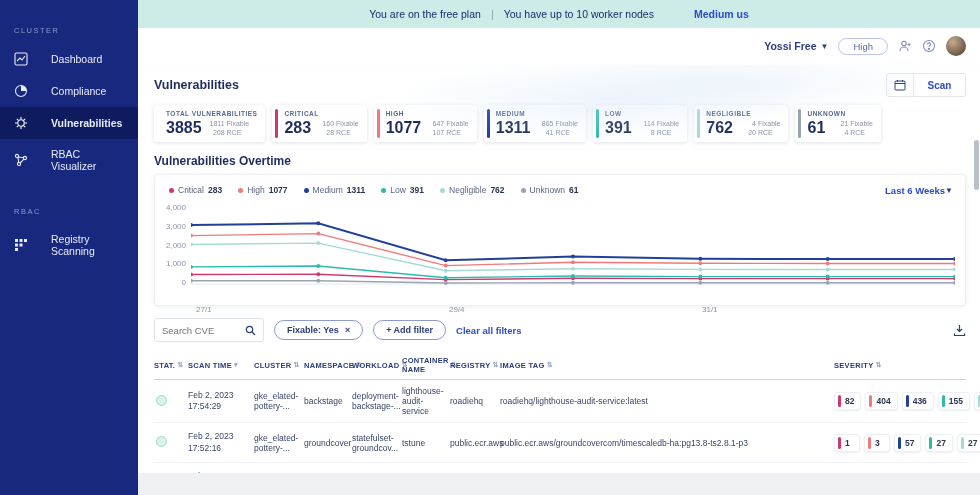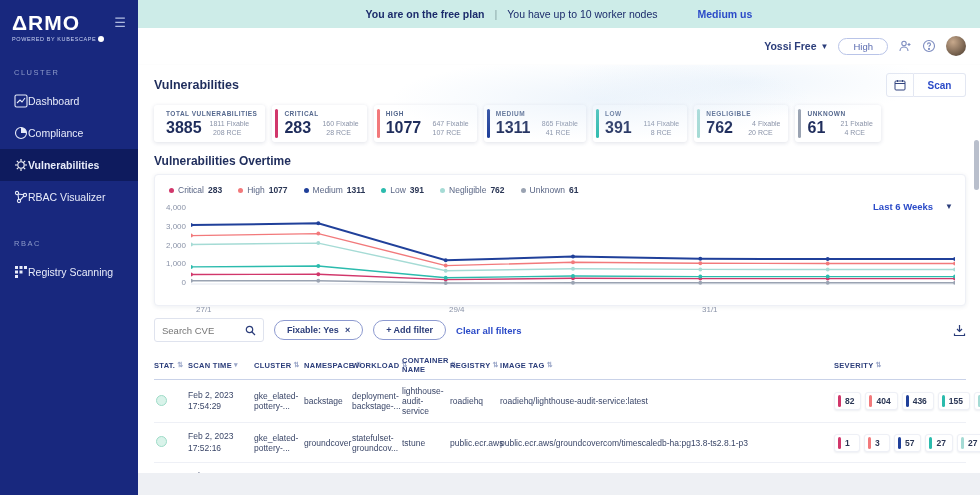--- a/index.html
+++ b/index.html
@@ -8,27 +8,27 @@
   .app { position:absolute; inset:0; width:980px; height:495px; background:#fff; }
 
   
   .sidebar { position:absolute; left:0; top:0; width:138px; height:495px; background:#18287e; color:#fff; z-index:5; }
   .logo-row { display:flex; align-items:flex-start; justify-content:space-between; padding:12px 12px 0 12px; }
   .logo { font-size:21px; font-weight:bold; letter-spacing:1px; line-height:1; }
   .logo-sub { font-size:5.5px; letter-spacing:.6px; color:#c9d2f2; margin-top:3px; display:flex; align-items:center; gap:2px; }
   .gear-dot { width:6px; height:6px; border-radius:50%; background:#ffffff; display:inline-block; }
   .hamburger { color:#aebadf; font-size:13px; cursor:pointer; line-height:1; margin-top:4px; }
   .side-section-label { font-size:7.5px; letter-spacing:1.5px; color:#8d9ac9; padding:26px 14px 8px 14px; }
-  .side-item { display:flex; align-items:center; gap:0; padding:9px 14px; font-size:10.5px; color:#e8ecfa; cursor:pointer; }
+  .side-item { display:flex; align-items:center; gap:23px; padding:9px 14px; font-size:10.5px; color:#e8ecfa; cursor:pointer; }
   .side-item.active { background:#0e1b5e; font-weight:bold; }
   .side-item svg { flex:0 0 14px; }
 
   
   .banner { position:absolute; left:138px; top:0; width:842px; height:28px; background:#cdece8; display:flex; align-items:center; justify-content:center; gap:10px; z-index:4; }
-  .banner .b-bold { font-weight:bold; color:#1b2b6b; font-size:10.5px; }
+  .banner .b-bold { font-weight:normal; color:#1b2b6b; font-size:10.5px; }
   .banner .b-div { color:#8aa6a6; }
   .banner .b-text { color:#1b2b6b; font-size:10.5px; }
   .banner .b-link { color:#2b4bc8; font-weight:bold; font-size:10.5px; margin-left:30px; cursor:pointer; }
 
   
   .topbar { position:absolute; left:138px; top:28px; width:842px; height:37px; background:#fff; display:flex; align-items:center; justify-content:flex-end; gap:10px; padding-right:14px; border-bottom:1px solid #fdfdfd; z-index:4; }
   .account { display:flex; align-items:center; gap:4px; color:#2b3d7a; font-size:10.5px; font-weight:bold; cursor:pointer; }
   .chev { font-size:8px; color:#2b3d7a; }
   .plan-pill { border:1px solid #b9c4e8; color:#5a6bb0; border-radius:10px; padding:2px 14px; font-size:9.5px; cursor:pointer; background:#fff; }
   .hd-ic { color:#7d8cc0; cursor:pointer; display:flex; align-items:center; }
@@ -57,21 +57,21 @@
   .card-sub { font-size:7px; color:#8a93a8; line-height:1.3; }
   .card-sub .n { display:inline-block; min-width:16px; text-align:right; }
 
   
   .overtime-title { font-size:12px; font-weight:bold; color:#1f2d5c; padding:12px 14px 6px 16px; }
   .chart-card { margin:0 14px 0 16px; background:#fff; border:1px solid #eef0f6; border-radius:4px; box-shadow:0 1px 4px rgba(30,45,90,.08); padding:8px 10px 4px 10px; position:relative; }
   .legend-row { display:flex; align-items:center; gap:16px; padding:2px 2px 6px 4px; }
   .legend-item { display:flex; align-items:center; gap:4px; font-size:8.5px; color:#5a6685; }
   .legend-item b { color:#2a3655; }
   .legend-dot { width:5px; height:5px; border-radius:50%; }
-  .range-sel { position:absolute; right:12px; top:26px; color:#2b4bc8; font-weight:bold; font-size:9.5px; cursor:pointer; display:flex; gap:12px; align-items:center; }
+  .range-sel { position:absolute; right:12px; top:10px; color:#2b4bc8; font-weight:bold; font-size:9.5px; cursor:pointer; display:flex; gap:0; align-items:center; }
   .chart-wrap { display:flex; padding-top:2px; }
   .yaxis { display:flex; flex-direction:column-reverse; justify-content:space-between; align-items:flex-end; width:26px; padding-right:5px; height:84px; font-size:8px; color:#8a93a8; }
   .plot { flex:1; position:relative; height:84px; }
   .plot svg { position:absolute; inset:0; width:100%; height:100%; }
   .xaxis { position:relative; height:14px; margin-left:31px; font-size:8px; color:#8a93a8; }
   .xaxis span { position:absolute; top:18px; }
 
   
   .filter-row { display:flex; align-items:center; gap:10px; padding:12px 14px 0 16px; }
   .search-box { display:flex; align-items:center; justify-content:space-between; width:110px; height:24px; border:1px solid #dfe3ee; border-radius:3px; padding:0 7px; color:#9aa3b8; }
@@ -97,30 +97,20 @@
 
   .bottom-strip { position:absolute; left:138px; bottom:0; width:842px; height:22px; background:#eef0f4; }
   .scroll-thumb { position:absolute; right:1px; top:140px; width:5px; height:50px; border-radius:3px; background:#b9bfcc; cursor:grab; z-index:9; }
 </style>
 </head>
 <body>
 
 <div class="app">
 
   <nav class="sidebar">
-    <div class="logo-row">
-      <div>
-        <div class="logo">ΔRMO</div>
-        <div class="logo-sub">
-          <span>POWERED BY KUBESCAPE</span>
-            <span class="gear-dot"></span>
-        </div>
-      </div>
-      <div class="hamburger">☰</div>
-    </div>
 
     <div class="side-section-label">CLUSTER</div>
     <div class="side-item">
       <svg width="14" height="14" viewBox="0 0 14 14" fill="none" stroke="#e8ecfa" stroke-width="1.1">
           <rect x="1" y="1" width="12" height="12" rx="1.5"></rect>
           <polyline points="3,9 6,6 8,8 11,4"></polyline>
         </svg>
       <span>Dashboard</span>
     </div>
     <div class="side-item">

